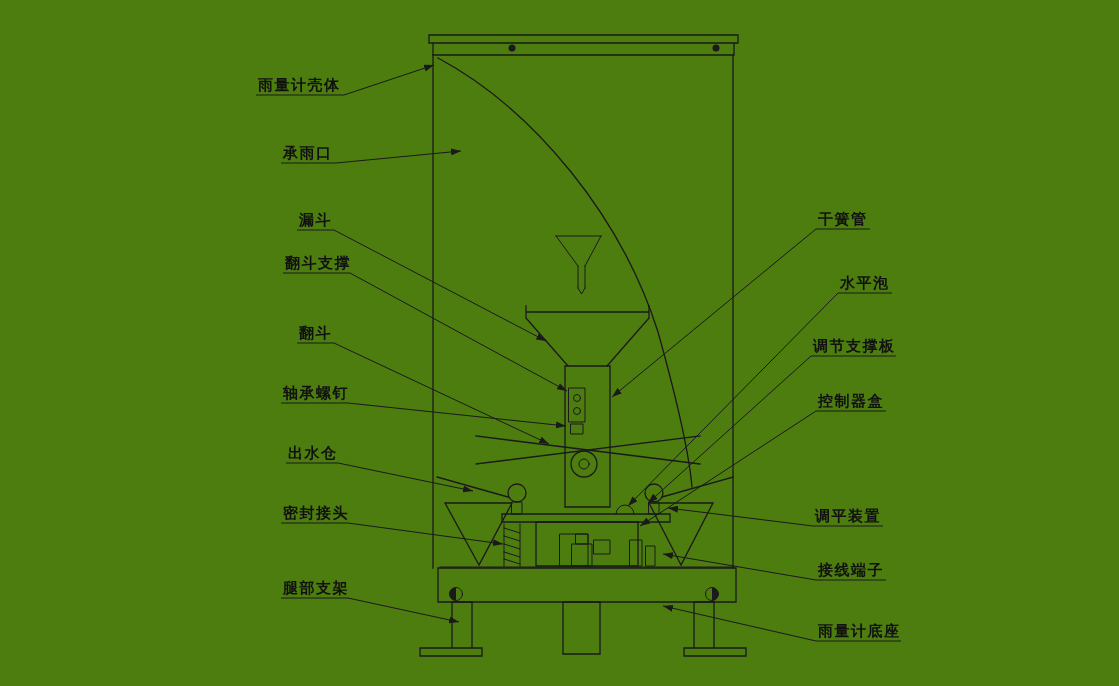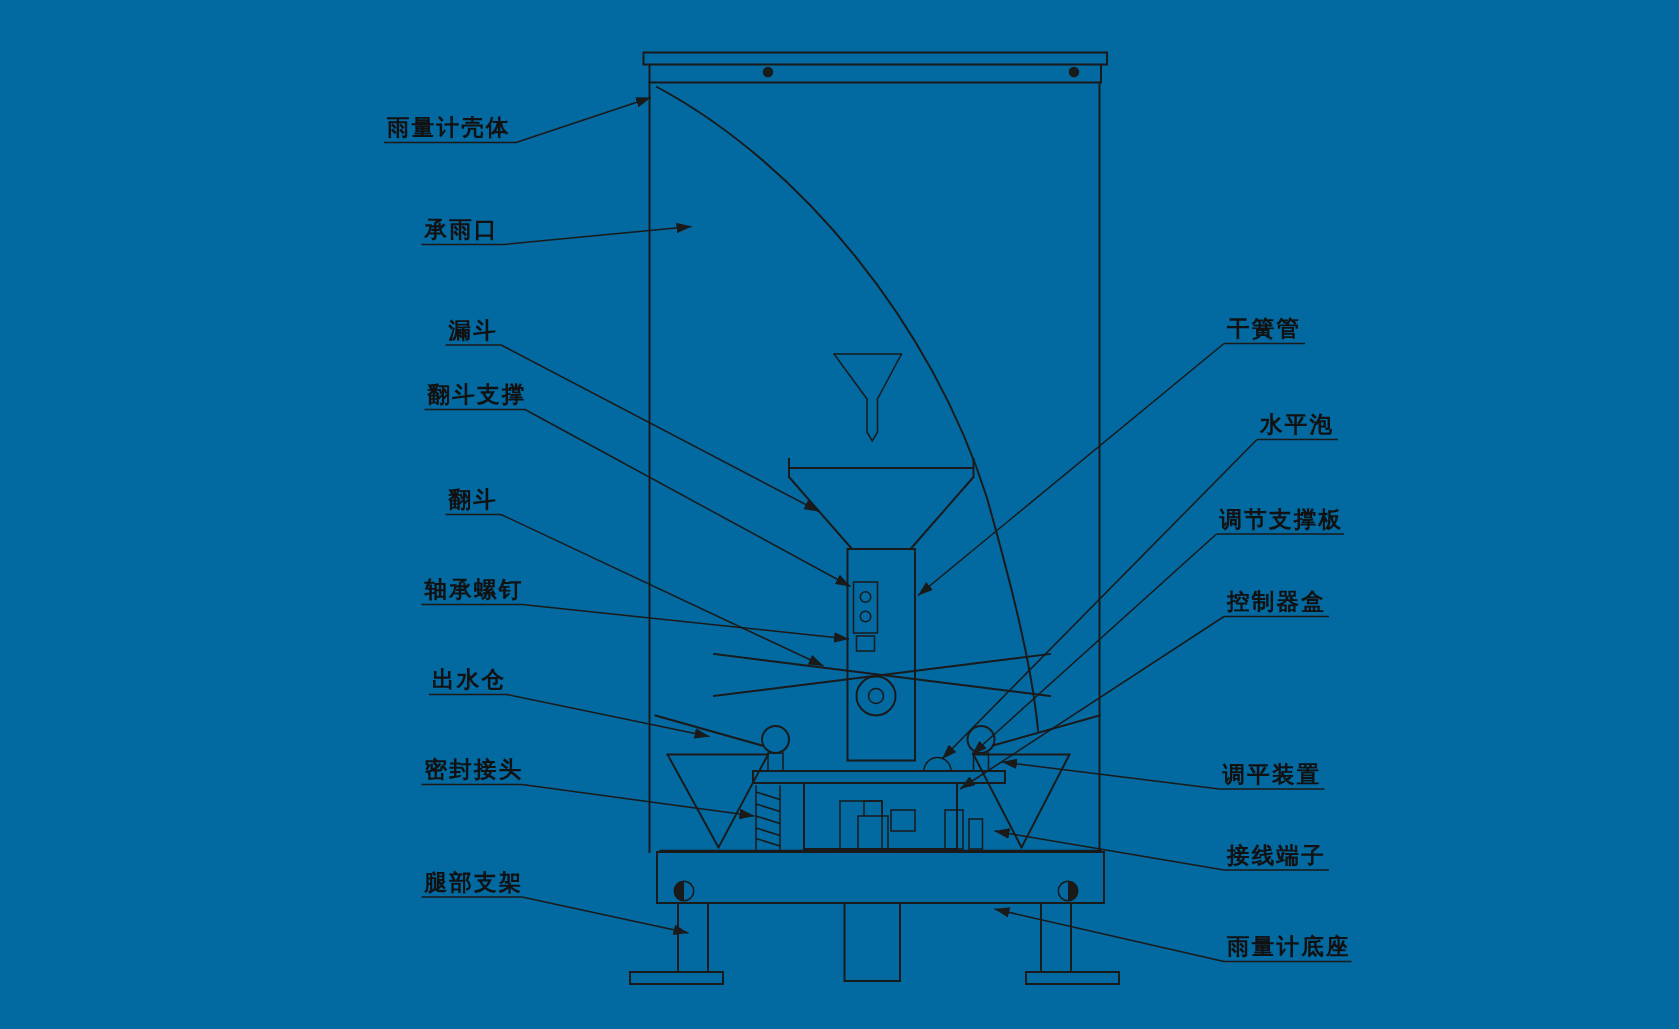--- a/index.html
+++ b/index.html
@@ -1,16 +1,16 @@
 <!DOCTYPE html>
 <html><head>
 <meta charset="utf-8">
 <style>
   html,body{margin:0;padding:0;background:#ffffff;}
-  .canvas{position:relative;width:1119px;height:686px;background:#0369a1;overflow:hidden;
+  .canvas{position:relative;width:1119px;height:686px;background:#4d7c0f;overflow:hidden;
           font-family:"DejaVu Sans",sans-serif;}
   svg{display:block;}
   .ln{stroke:#1a1a1a;stroke-width:1.3;fill:none;stroke-linecap:square;}
   .thin{stroke-width:1;}
   .solid{fill:#1a1a1a;stroke:none;}
   .leader{stroke:#1a1a1a;stroke-width:1;fill:none;}
   .label-text{font-size:15px;font-weight:600;fill:#111111;letter-spacing:1.5px;}
 </style>
 </head>
 <body>

